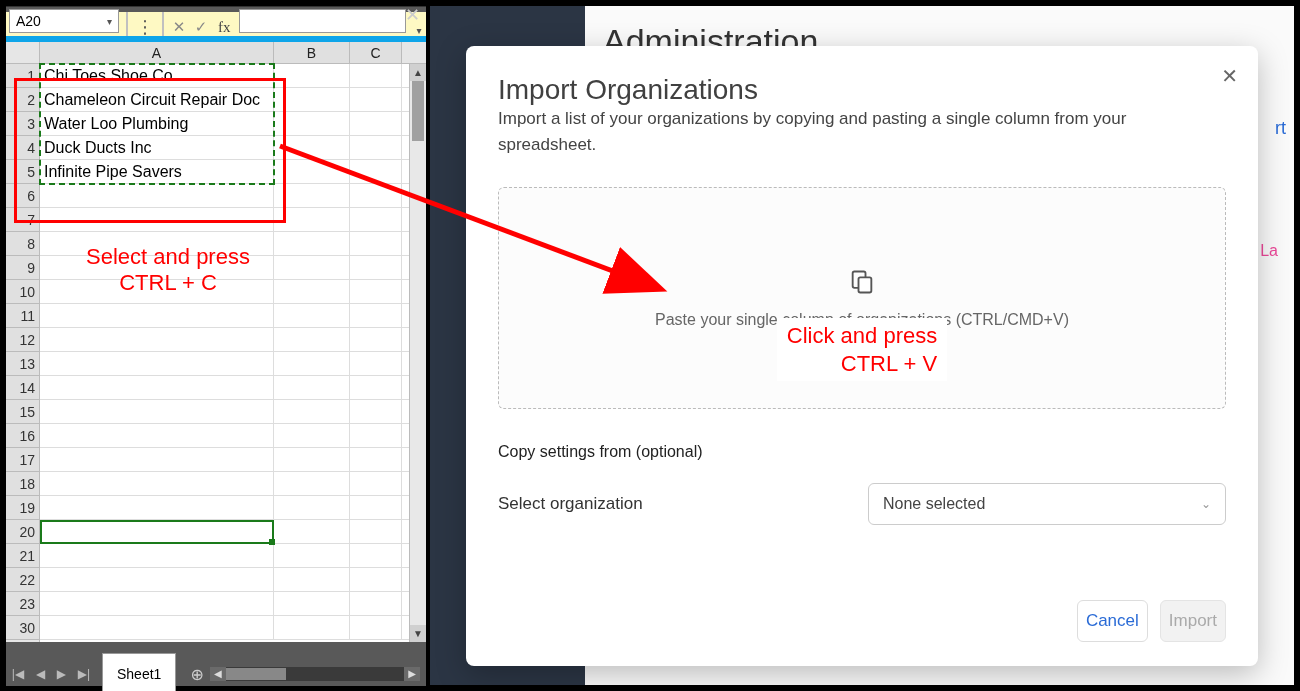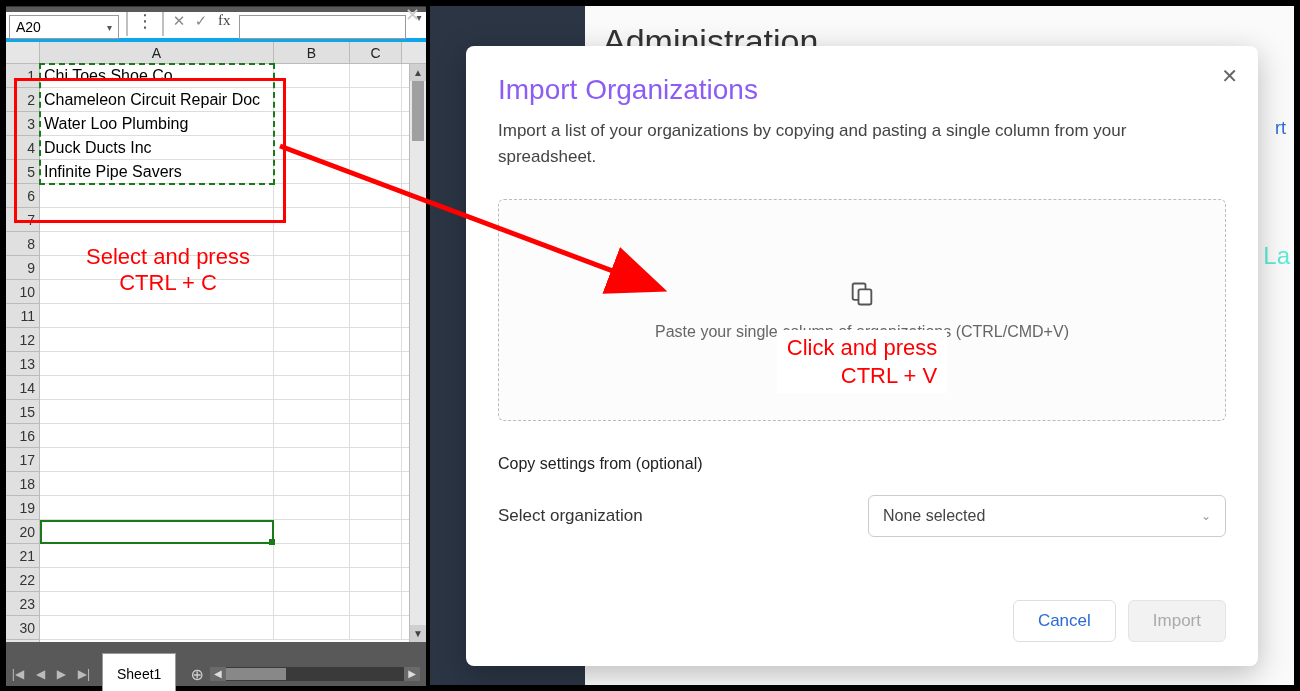--- a/index.html
+++ b/index.html
@@ -2,21 +2,21 @@
 <html><head>
 <meta charset="utf-8">
 <style>
   * { box-sizing: border-box; margin: 0; padding: 0; font-family: -apple-system, BlinkMacSystemFont, "Segoe UI", Arial, sans-serif; }
   body { background: #000; width: 1300px; height: 691px; overflow: hidden; position: relative; }
 
   
   .excel-panel { position: absolute; left: 6px; top: 6px; width: 420px; height: 680px; background: #595959; }
   .excel-top-divider { height: 6px; background: #595959; border-top: 1px solid #333; }
   .excel-close { position: absolute; right: 6px; top: -2px; color: #ccc; font-size: 18px; font-family: Arial; }
-  .formula-bar { display: flex; align-items: flex-start; background: #ffffff; height: 30px; border-bottom: 4px solid #0ea5e9; }
+  .formula-bar { display: flex; align-items: flex-end; background: #fef9c3; height: 30px; border-bottom: 6px solid #0ea5e9; }
   .namebox { width: 110px; height: 24px; margin: 3px; background: #fff; border: 1px solid #999; display: flex; align-items: center; justify-content: space-between; padding: 0 6px; font-size: 14px; }
   .namebox-arrow { font-size: 10px; color: #555; }
   .fb-sep { width: 2px; height: 24px; background: #c0c0c0; margin: 0 4px; }
   .fb-dots { color: #555; font-size: 18px; padding: 0 4px; line-height: 1; }
   .fb-icon { width: 22px; text-align: center; color: #888; font-size: 15px; }
   .fb-fx { font-family: 'Times New Roman', serif; font-size: 15px; color: #444; padding: 0 6px; }
   .fb-input { flex: 1; height: 24px; background: #fff; border: 1px solid #999; margin: 3px 6px 3px 2px; }
   .fb-end-arrow { width: 14px; text-align: center; color: #555; font-size: 10px; }
 
   .grid-area { position: relative; background: #fff; height: 600px; overflow: hidden; }
@@ -55,40 +55,40 @@
   .hscroll { flex:1; margin:0 6px; height:14px; background:#3a3a3a; position:relative;}
   .hscroll-btn{width:16px;height:14px;background:#6a6a6a;color:#ddd;font-size:10px;text-align:center;line-height:14px;position:absolute;}
   .hscroll-btn.l{left:0;} .hscroll-btn.r{right:0;}
   .hscroll-thumb{position:absolute;left:16px;width:60px;top:1px;bottom:1px;background:#888;}
 
   
   .right-bg { position: absolute; left: 430px; top: 6px; right: 6px; bottom: 6px; background: #2b3544; }
   .admin-title { position: absolute; left: 172px; top: 16px; font-size: 34px; color: #333; font-weight: 400;}
   .right-white { position:absolute; left:155px; top:0; right:0; bottom:0; background:#fafafa;}
   .stray-rt { position:absolute; right:8px; top:112px; color:#2a6bd6; font-size:18px;}
-  .stray-la { position:absolute; right:4px; top:236px; color:#5eead4; font-size:24px;}
+  .stray-la { position:absolute; right:16px; top:236px; color:#ec4899; font-size:16px;}
 
   .modal { position: absolute; left: 36px; top: 40px; width: 792px; height: 620px; background: #fff; border-radius: 8px; box-shadow: 0 8px 30px rgba(0,0,0,0.25); padding: 28px 32px; }
-  .modal h1 { font-size: 28px; font-weight: 500; color: #8b5cf6; margin-bottom: 12px; }
+  .modal h1 { font-size: 28px; font-weight: 500; color: #404040; }
   .modal .desc { font-size: 17px; color: #444; line-height: 1.5; margin-bottom: 30px; }
   .close-x { position: absolute; right: 20px; top: 18px; font-size: 20px; color: #666; cursor: pointer; }
 
   .paste-zone { border: 1.5px dashed #bbb; border-radius: 6px; height: 222px; display: flex; flex-direction: column; align-items: center; justify-content: center; color: #666; background:#fcfcfc; position:relative;}
   .paste-icon { font-size: 26px; margin-bottom: 8px; color:#555;}
   .paste-text { font-size: 16px; color: #666; }
   .annot2 { position:absolute; top: 130px; background:#fff; padding:4px 10px; color: #ff0000; font-size: 22px; text-align: right; line-height: 1.25; }
 
   .section-title { font-size: 16px; font-weight: 500; color: #222; margin-top: 34px; margin-bottom: 22px; }
   .select-row { display: flex; align-items: center; }
   .select-label { width: 370px; font-size: 17px; color: #333; }
   .select-box { flex: 1; border: 1px solid #ccc; border-radius: 6px; height: 42px; display: flex; align-items: center; justify-content: space-between; padding: 0 14px; font-size: 16px; color: #444; background: #fff; }
   .select-caret { color: #999; font-size: 12px; }
 
   .modal-footer { position: absolute; right: 32px; bottom: 24px; display: flex; gap: 12px; }
-  .btn { padding: 10px 24px; border-radius: 6px; font-size: 17px; border: 1px solid transparent; cursor: pointer; }
+  .btn { padding: 10px 8px; border-radius: 6px; font-size: 17px; border: 1px solid transparent; cursor: pointer; }
   .btn-cancel { background: #fff; border-color: #ddd; color: #2a6bd6; }
   .btn-import { background: #f2f2f2; color: #aaa; border-color: #e4e4e4; }
 
   
   .arrow-svg { position: absolute; left: 278px; top: 140px; width: 410px; height: 170px; pointer-events: none; }
 </style>
 </head>
 <body>
 
 <div class="excel-panel">

